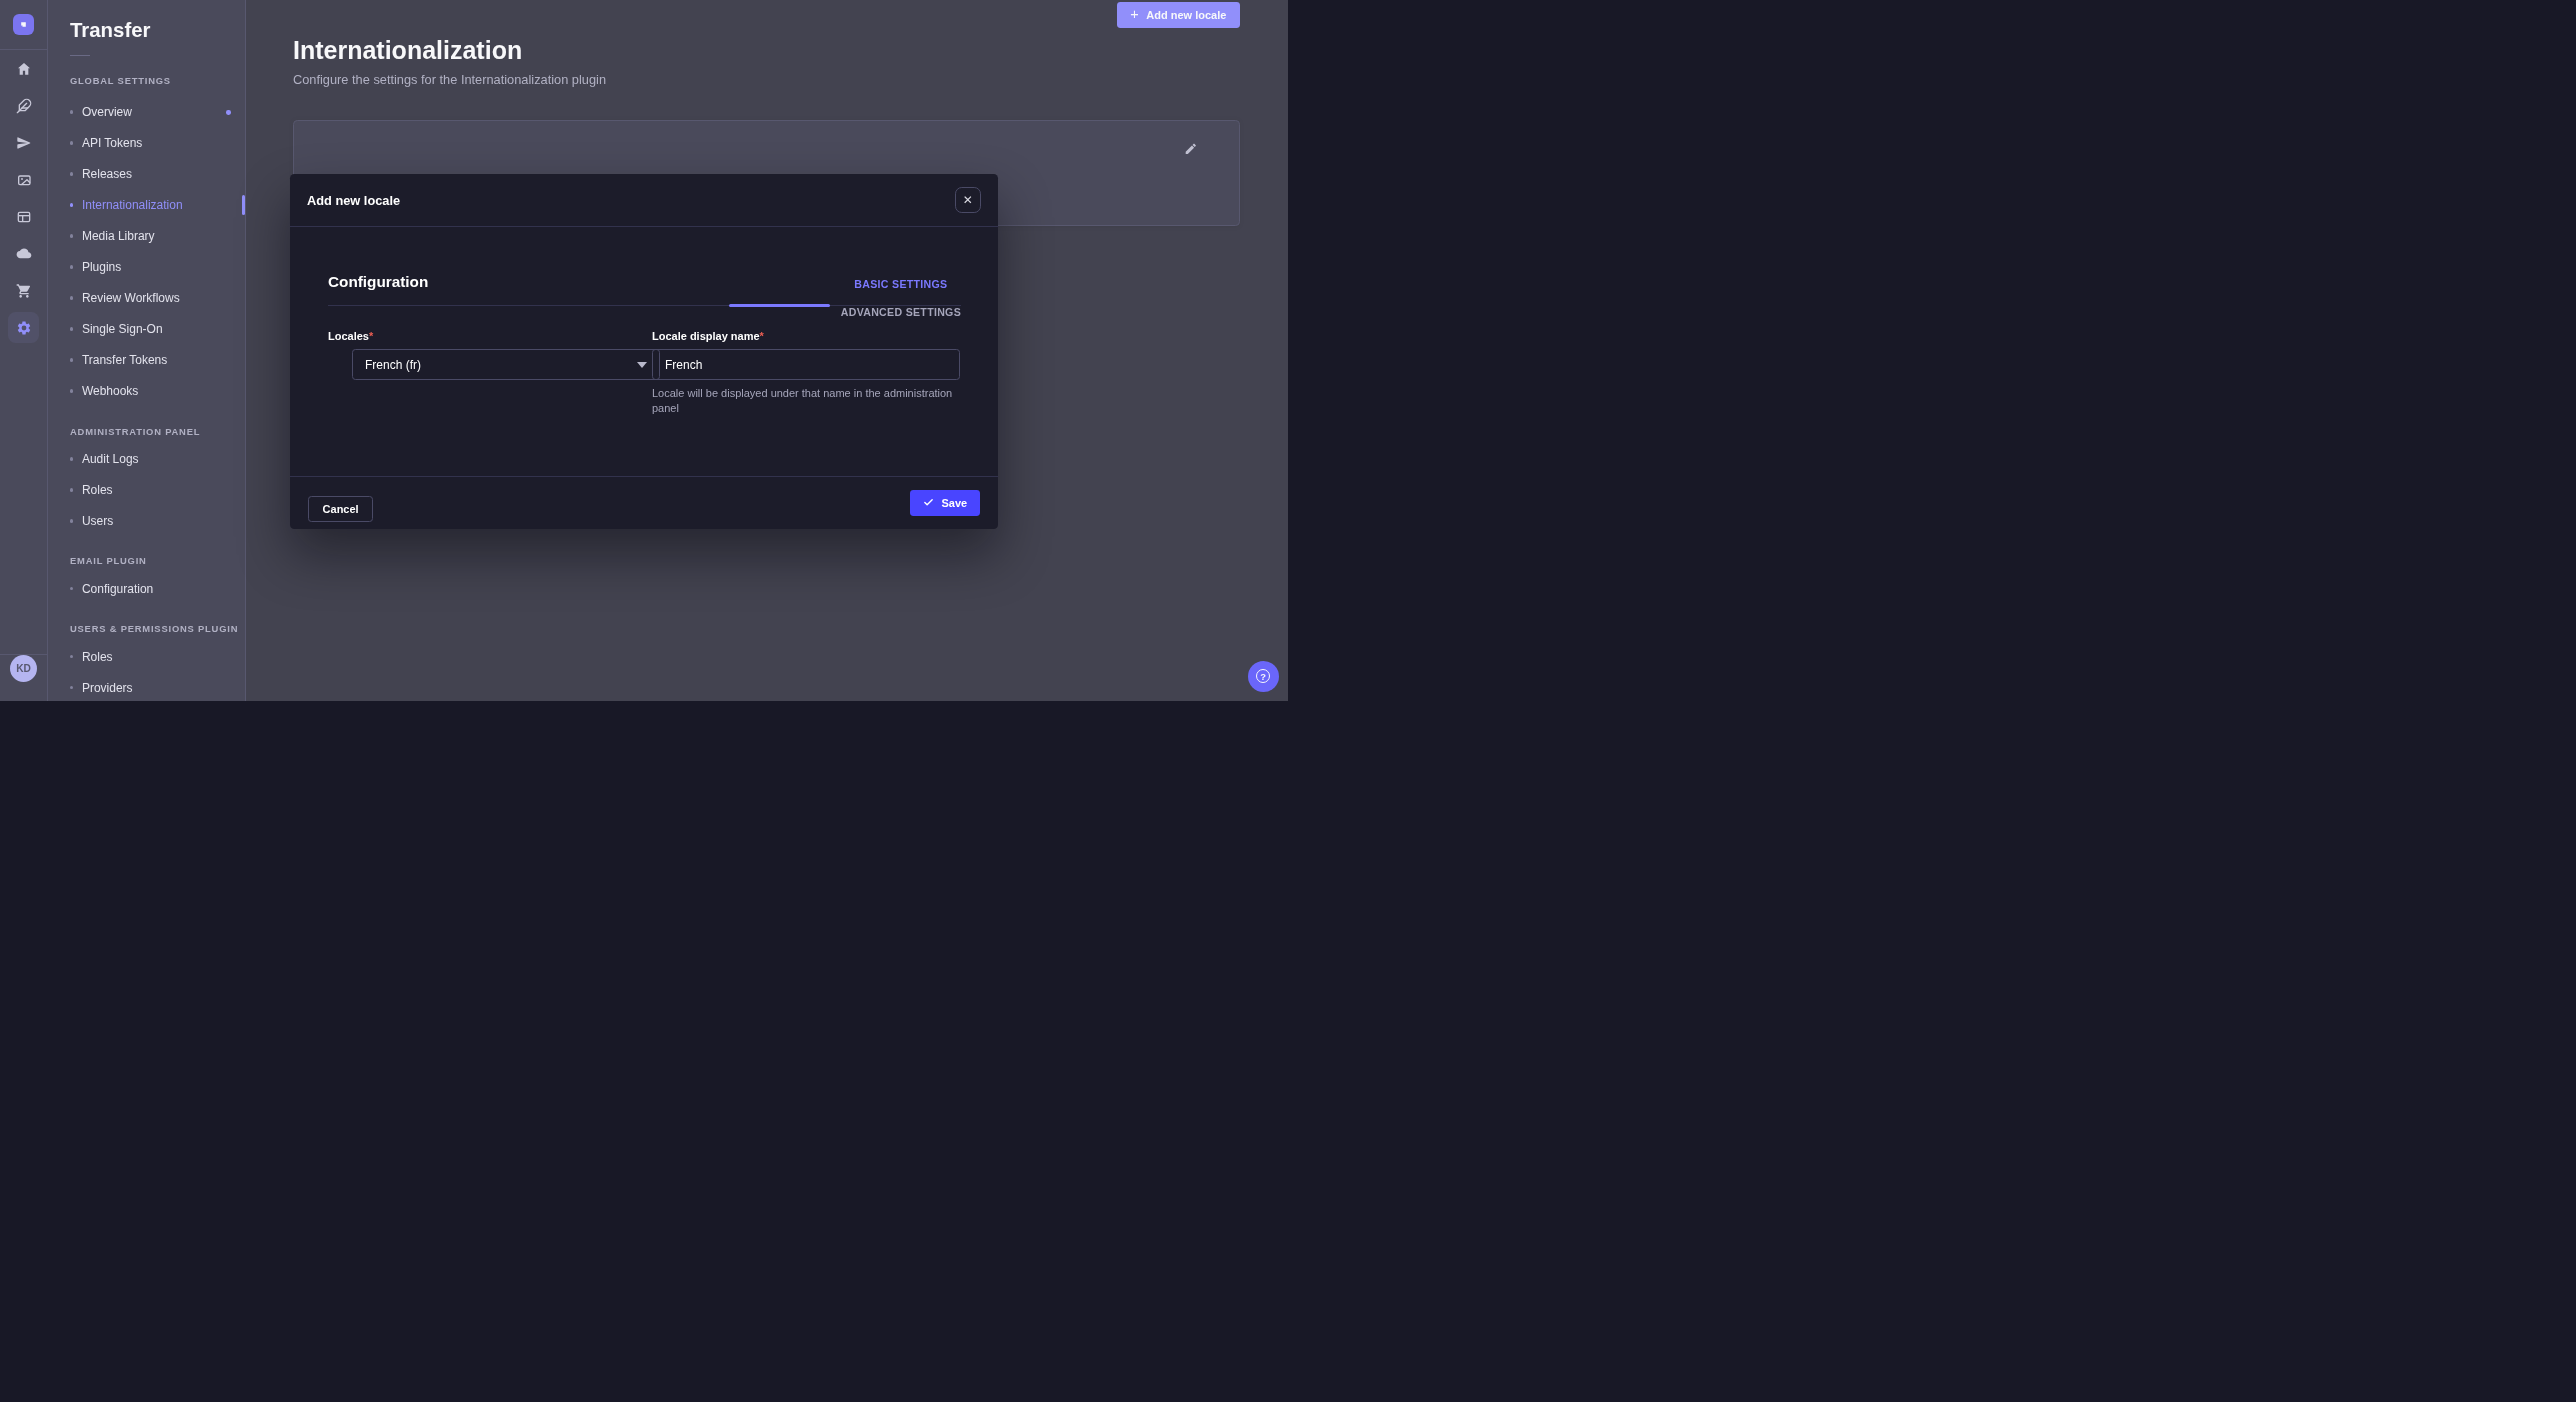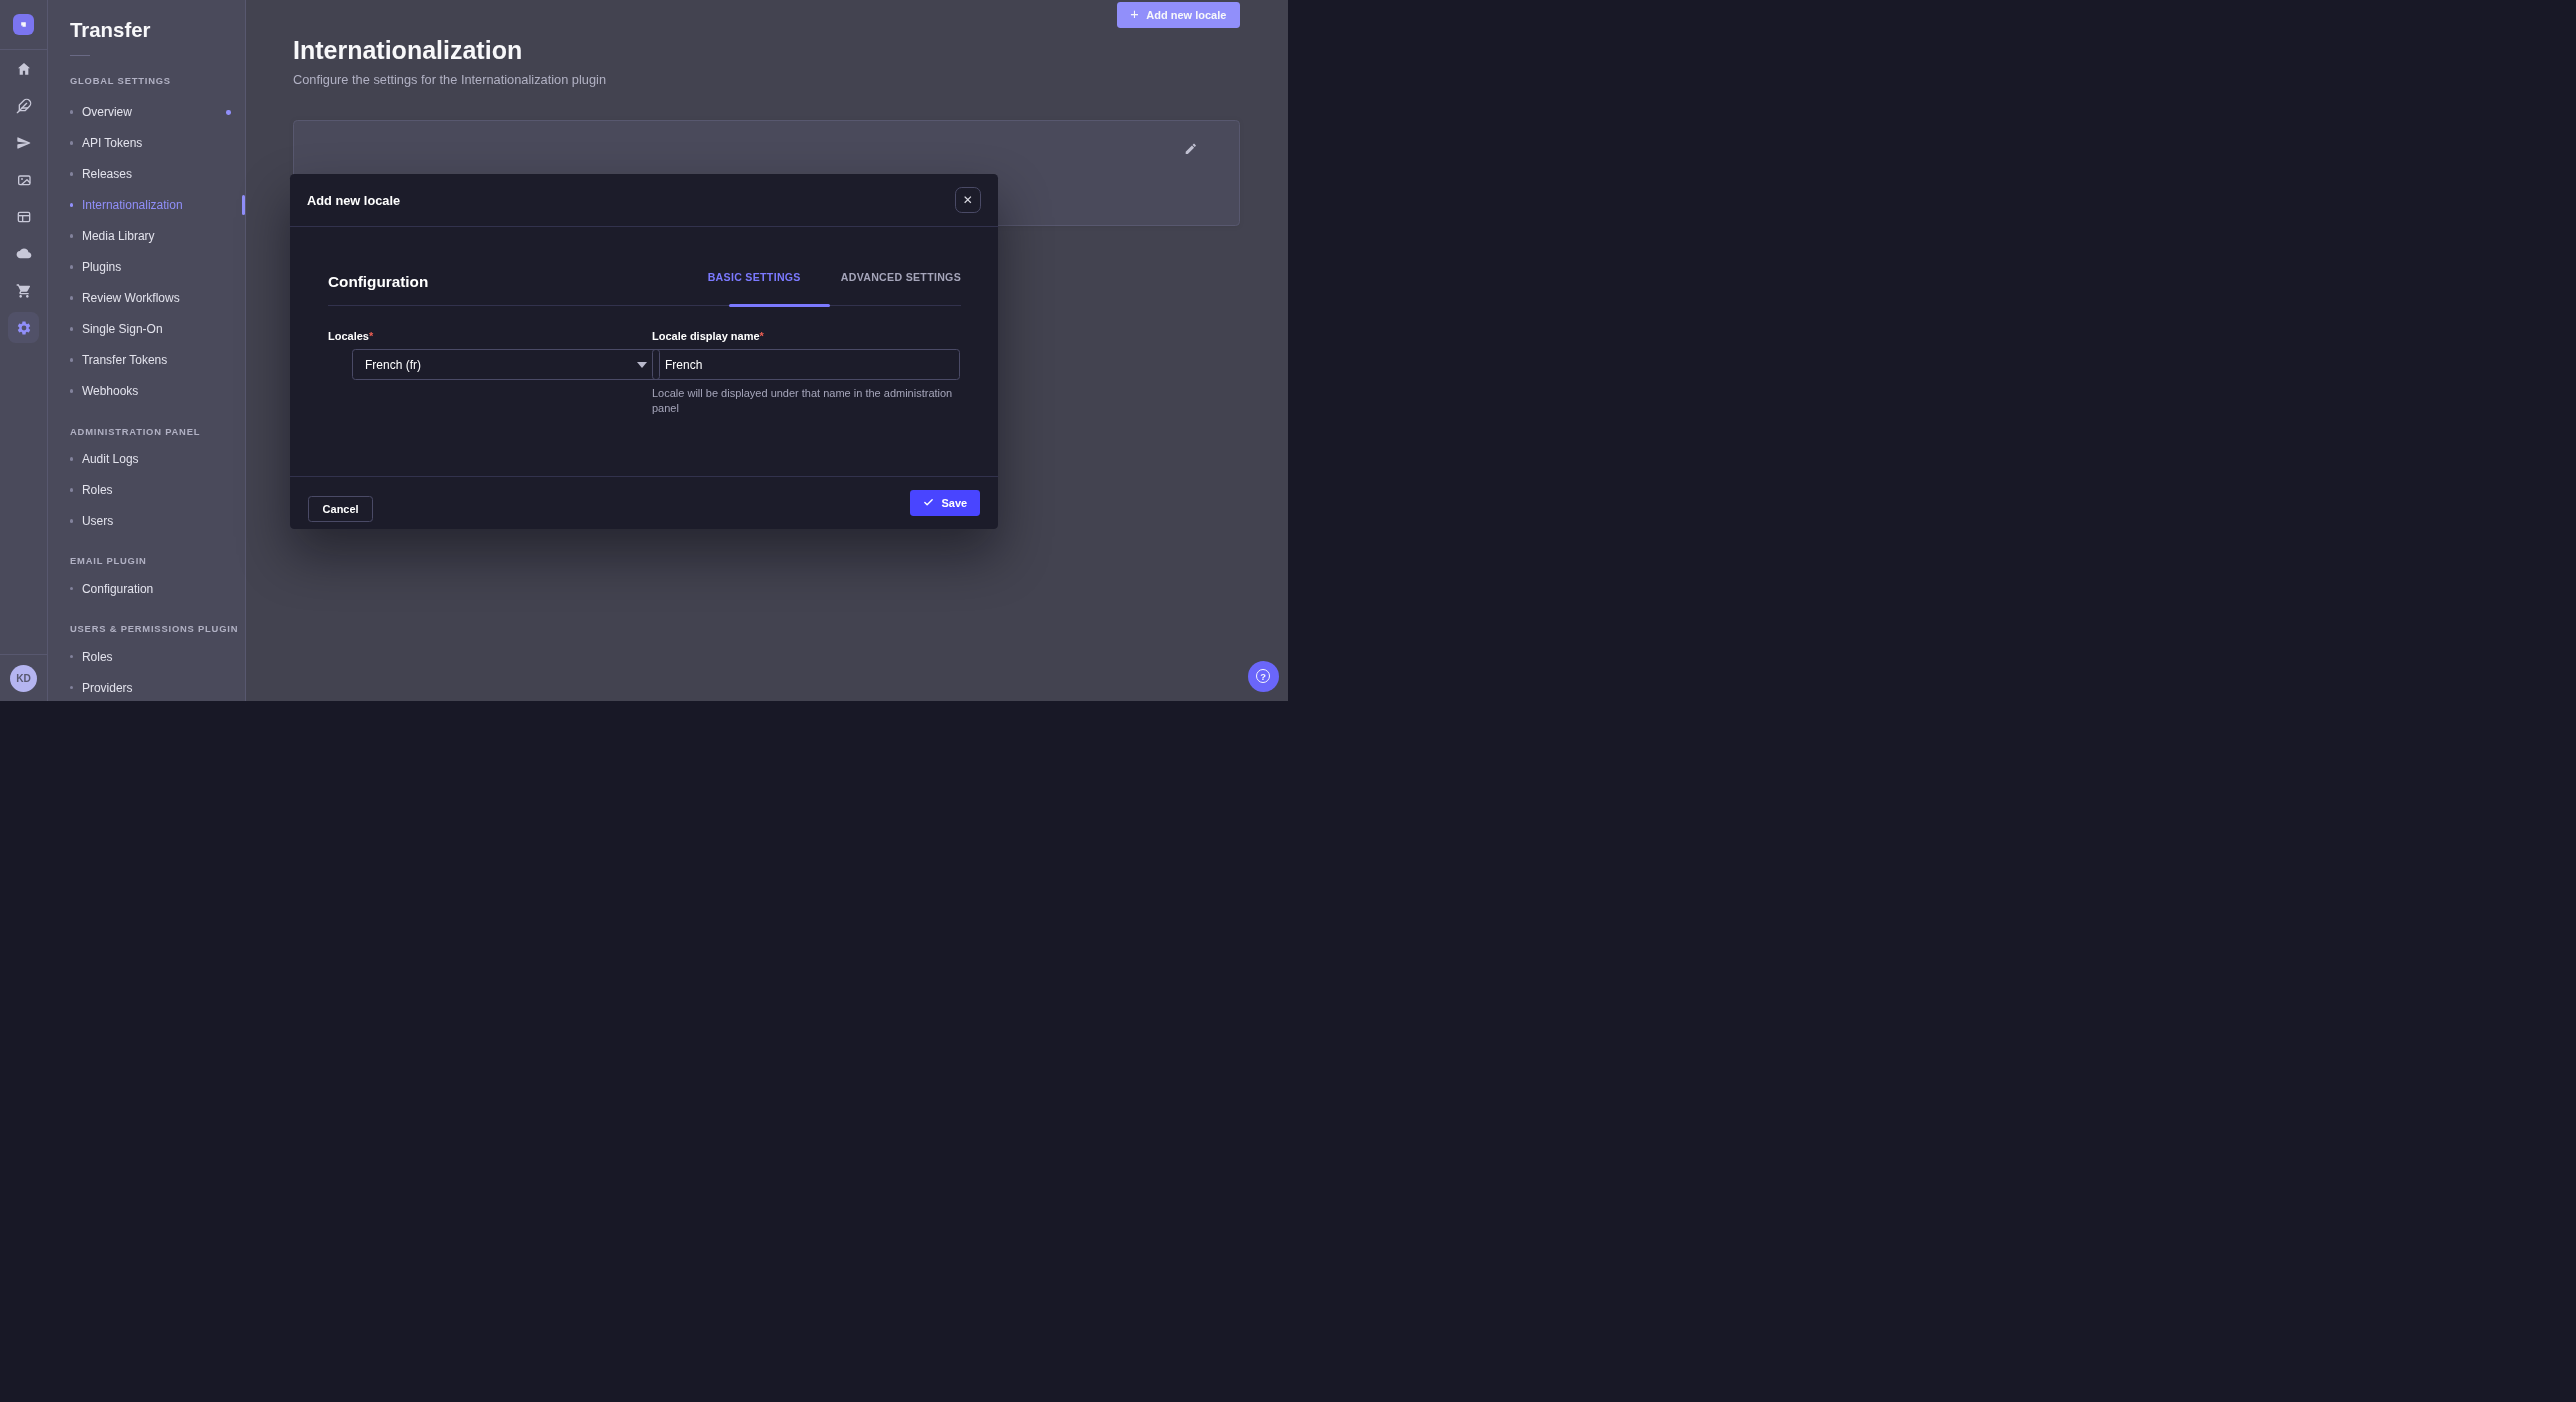--- a/index.html
+++ b/index.html
@@ -23,21 +23,21 @@
   .logo {
     width: 20.4px; height: 20.4px; border-radius: 6px; background: #5f58f2;
     display: flex; align-items: center; justify-content: center; cursor: pointer;
   }
   .rail-btn { height: 37px; display: flex; align-items: center; justify-content: center;
     color: #c2c2d4; cursor: pointer; }
   .rail-btn svg { width: 16px; height: 16px; }
   .rail-active-bg { width: 31px; height: 31px; border-radius: 7.7px; background: #2a2a44;
     display: flex; align-items: center; justify-content: center; color: #7b79ff; }
   .rail-bottom { position: absolute; left: 0; right: 0; bottom: 0; height: 47px;
-    border-top: 0.9px solid #32324d; display: flex; align-items: center; justify-content: center; }
+    border-top: 0.9px solid #32324d; display: flex; align-items: flex-start; justify-content: center; }
   .avatar { width: 27px; height: 27px; border-radius: 50%; background: #a9a9f3;
     color: #32324d; font-size: 10.2px; font-weight: bold;
     display: flex; align-items: center; justify-content: center; cursor: pointer; }
 
   
   .subnav {
     position: absolute; left: 48px; top: 0; bottom: 0; width: 198px;
     background: #212134; border-right: 0.9px solid #32324d; z-index: 2;
   }
   .subnav-title { margin: 19px 0 0 22px; font-size: 20.4px; font-weight: bold; color: #ffffff; }
@@ -96,21 +96,21 @@
   .modal-header { height: 53px; border-bottom: 0.9px solid #32324d;
     display: flex; align-items: center; justify-content: space-between; padding: 0 17px; }
   .modal-title { font-size: 12.8px; font-weight: bold; color: #fff; }
   .close-btn { width: 26.4px; height: 26.4px; border: 0.9px solid #4a4a66; border-radius: 6.8px;
     background: transparent; color: #dcdce4; font-size: 12px; cursor: pointer;
     display: flex; align-items: center; justify-content: center; line-height: 1; }
 
   .modal-body { position: relative; height: 250px; }
   .section-title { position: absolute; left: 38px; top: 46px; font-size: 15.3px;
     font-weight: bold; color: #fff; }
-  .tabs { position: absolute; right: 37px; top: 44px; display: flex; gap: 40px; }
+  .tabs { position: absolute; right: 37px; top: 51px; display: flex; gap: 16px; flex-direction: column; }
   .tab { font-size: 10.6px; font-weight: bold; letter-spacing: 0.3px; color: #a5a5ba;
     cursor: pointer; background: none; border: none; font-family: inherit; }
   .tab.active { color: #7b79ff; }
   .body-divider { position: absolute; left: 38px; right: 37px; top: 78px; height: 0.9px;
     background: #32324d; }
   .tab-underline { position: absolute; left: 439px; top: 77px; width: 101px; height: 2.6px;
     background: #7b79ff; border-radius: 1.7px; }
 
   .field-label { position: absolute; top: 103px; font-size: 11px; font-weight: bold;
     color: #fff; }

